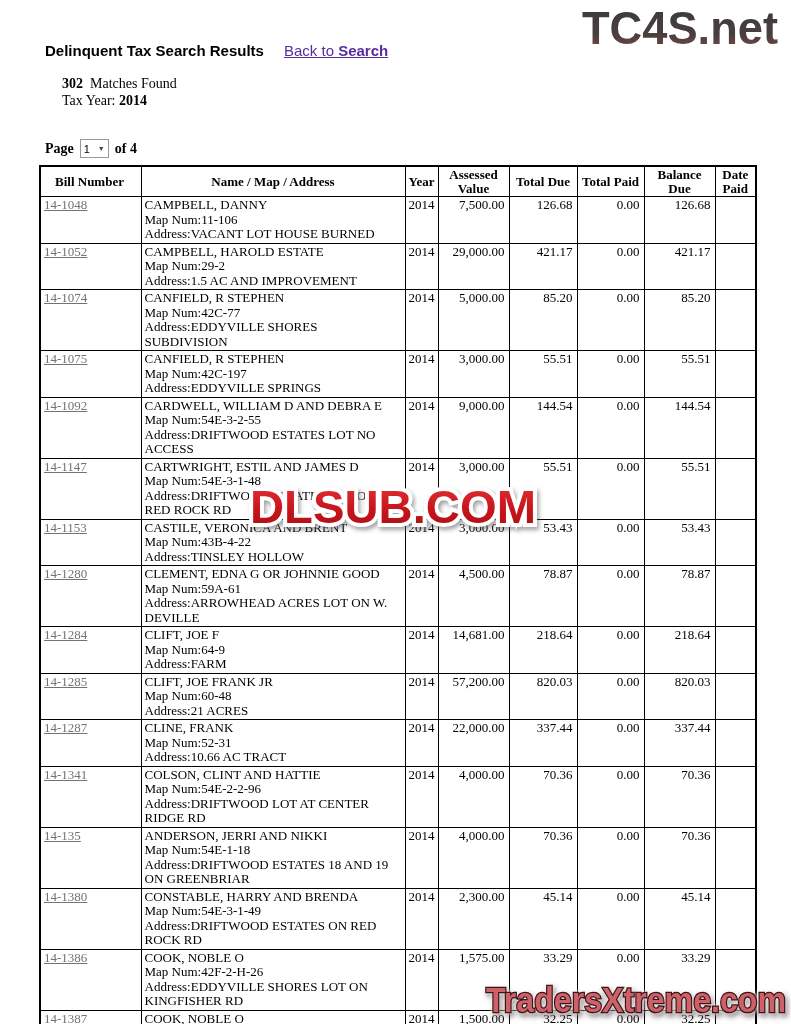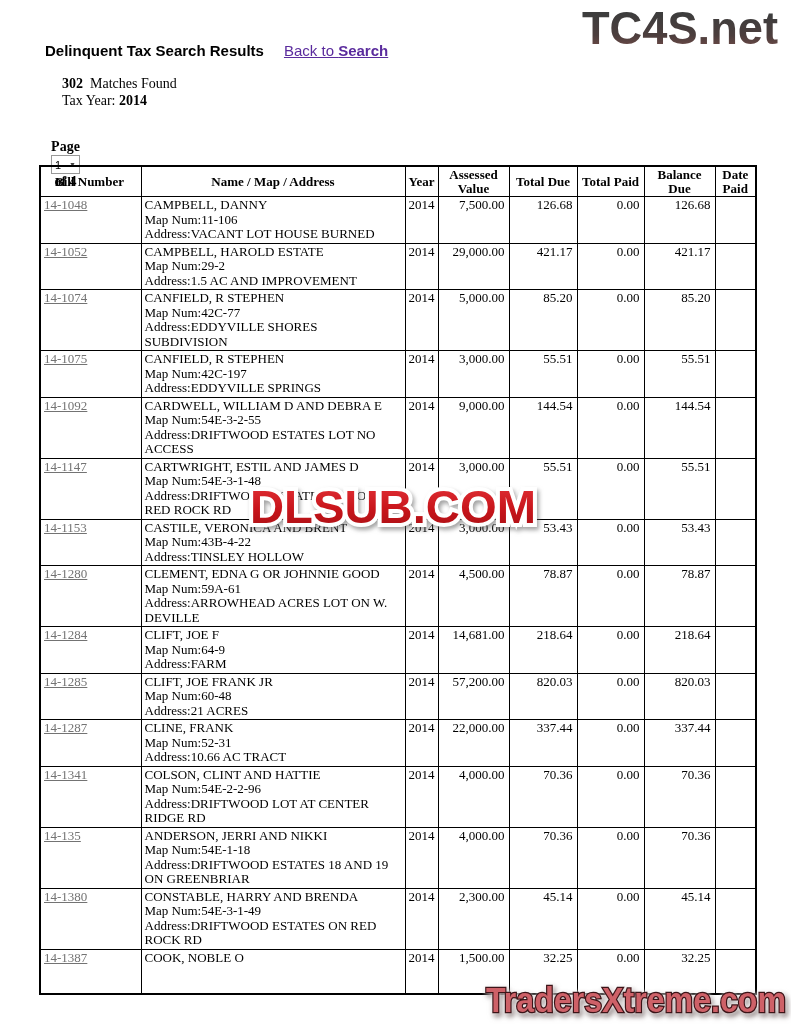--- a/index.html
+++ b/index.html
@@ -16,21 +16,21 @@
   .back-link { margin-left:20px; color:#5a2b9d; text-decoration:underline; cursor:pointer; }
   .back-link b { font-weight:bold; }
 
   
   .matches { position:absolute; left:62px; top:75px; font-size:14px; line-height:17px; }
   .matches .num { font-weight:bold; margin-right:7px; }
   .matches .yr { font-weight:bold; }
 
   
   .pager { position:absolute; left:45px; top:139px; font-size:14px; font-weight:bold;
-           display:flex; align-items:center;flex-direction:column; }
+           display:flex; align-items:center; }
   .page-select { display:inline-flex; align-items:center; justify-content:space-between;
                  width:29px; height:19px; border:1px solid #999; background:#fff;
                  margin:0 6px; padding:0 3px; font-family:"Liberation Sans", sans-serif;
                  font-size:11px; font-weight:normal; cursor:pointer; }
   .page-select .arrow { font-size:7px; color:#444; line-height:1; }
 
   
   table.results { position:absolute; left:39px; top:165px; width:716px;
                   border-collapse:collapse; border:2px solid #000; table-layout:fixed; }
   .results th, .results td { border:1px solid #000; vertical-align:top;
@@ -297,20 +297,34 @@
           <div>Address:DRIFTWOOD ESTATES ON RED ROCK RD</div>
         </td>
         <td class="ctr">2014</td>
         <td class="num">2,300.00</td>
         <td class="num">45.14</td>
         <td class="num">0.00</td>
         <td class="num">45.14</td>
         <td></td>
       </tr>
       <tr class="rec">
+        <td class="bill"><a>14-1386</a></td>
+        <td class="namecell">
+          <div class="name-link">COOK, NOBLE O</div>
+          <div>Map Num:42F-2-H-26</div>
+          <div>Address:EDDYVILLE SHORES LOT ON KINGFISHER RD</div>
+        </td>
+        <td class="ctr">2014</td>
+        <td class="num">1,575.00</td>
+        <td class="num">33.29</td>
+        <td class="num">0.00</td>
+        <td class="num">33.29</td>
+        <td></td>
+      </tr>
+      <tr class="rec">
         <td class="bill"><a>14-1387</a></td>
         <td class="namecell">
           <div class="name-link">COOK, NOBLE O</div>
         </td>
         <td class="ctr">2014</td>
         <td class="num">1,500.00</td>
         <td class="num">32.25</td>
         <td class="num">0.00</td>
         <td class="num">32.25</td>
         <td></td>

